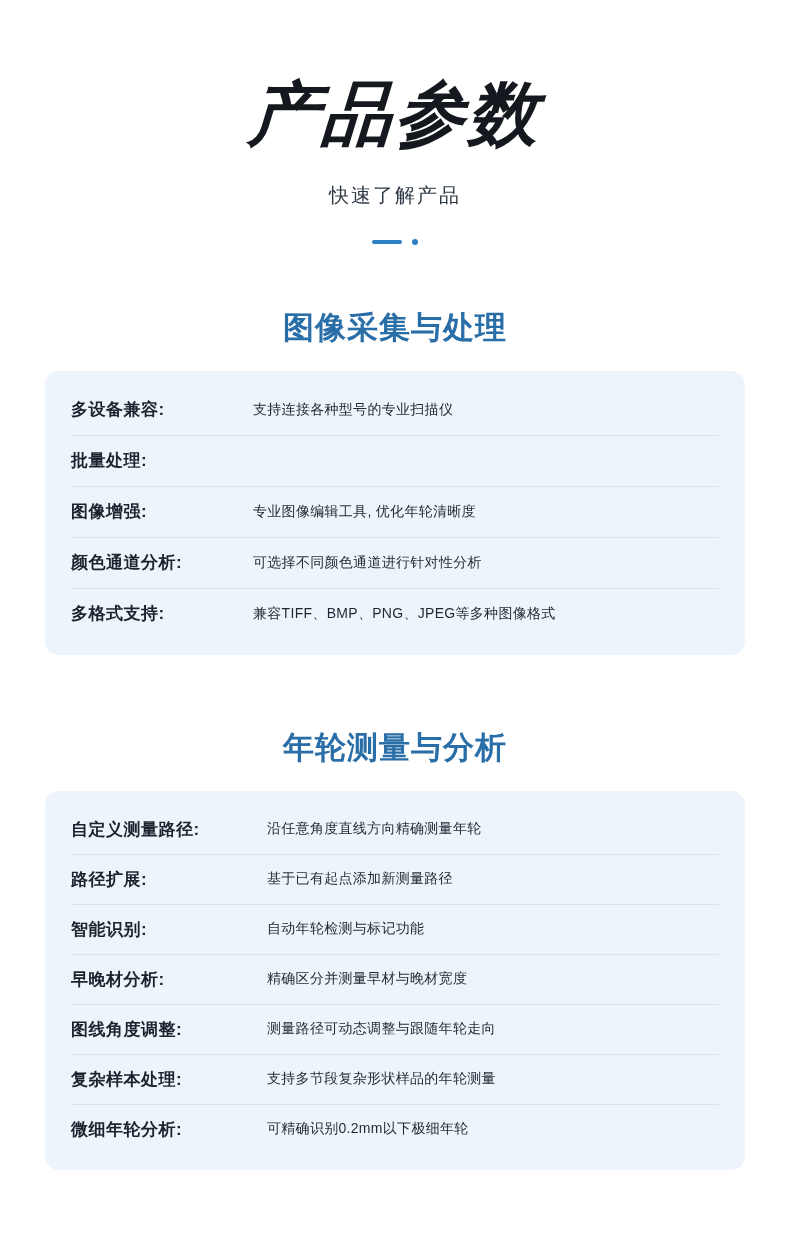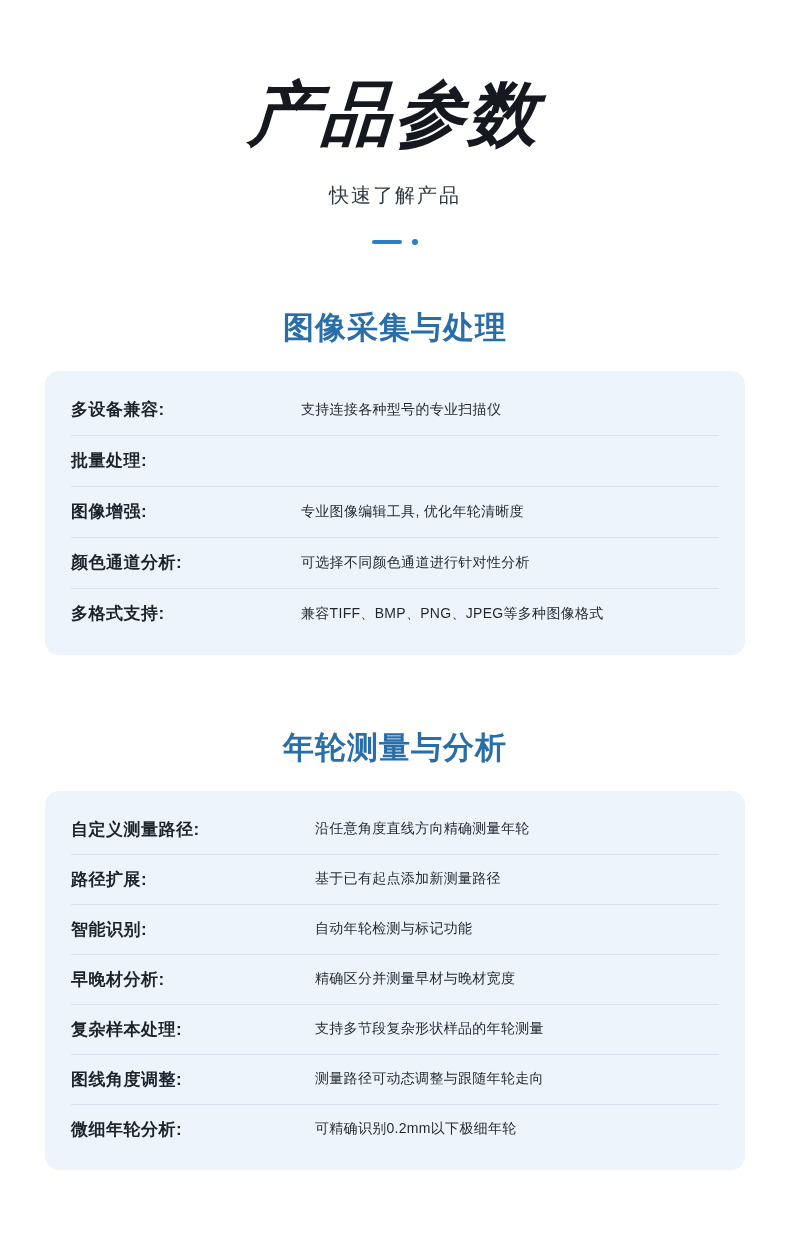--- a/index.html
+++ b/index.html
@@ -94,21 +94,20 @@
     border-radius: 14px;
     padding: 14px 26px 16px 26px;
   }
 
   .row {
     display: flex;
     align-items: center;
     border-bottom: 1px solid #d8e3ef;
     min-height: 48px;
     padding: 1px 0;
-    gap: 48px;
   }
   .row:last-child {
     border-bottom: none;
   }
   .row .label {
     width: 182px;
     flex: 0 0 182px;
     font-size: 17px;
     font-weight: 700;
     color: #1b232d;
@@ -192,28 +191,28 @@
       </div>
       <div class="row">
         <div class="label">智能识别:</div>
         <div class="value">自动年轮检测与标记功能</div>
       </div>
       <div class="row">
         <div class="label">早晚材分析:</div>
         <div class="value">精确区分并测量早材与晚材宽度</div>
       </div>
       <div class="row">
+        <div class="label">图线角度调整:</div>
+        <div class="value">测量路径可动态调整与跟随年轮走向</div>
+      </div>
+      <div class="row">
         <div class="label">复杂样本处理:</div>
         <div class="value">支持多节段复杂形状样品的年轮测量</div>
       </div>
       <div class="row">
-        <div class="label">图线角度调整:</div>
-        <div class="value">测量路径可动态调整与跟随年轮走向</div>
-      </div>
-      <div class="row">
         <div class="label">微细年轮分析:</div>
         <div class="value">可精确识别0.2mm以下极细年轮</div>
       </div>
     </div>
   </div>
 
   <div class="bottom-strip"></div>
 </div>
 
 </body></html>

